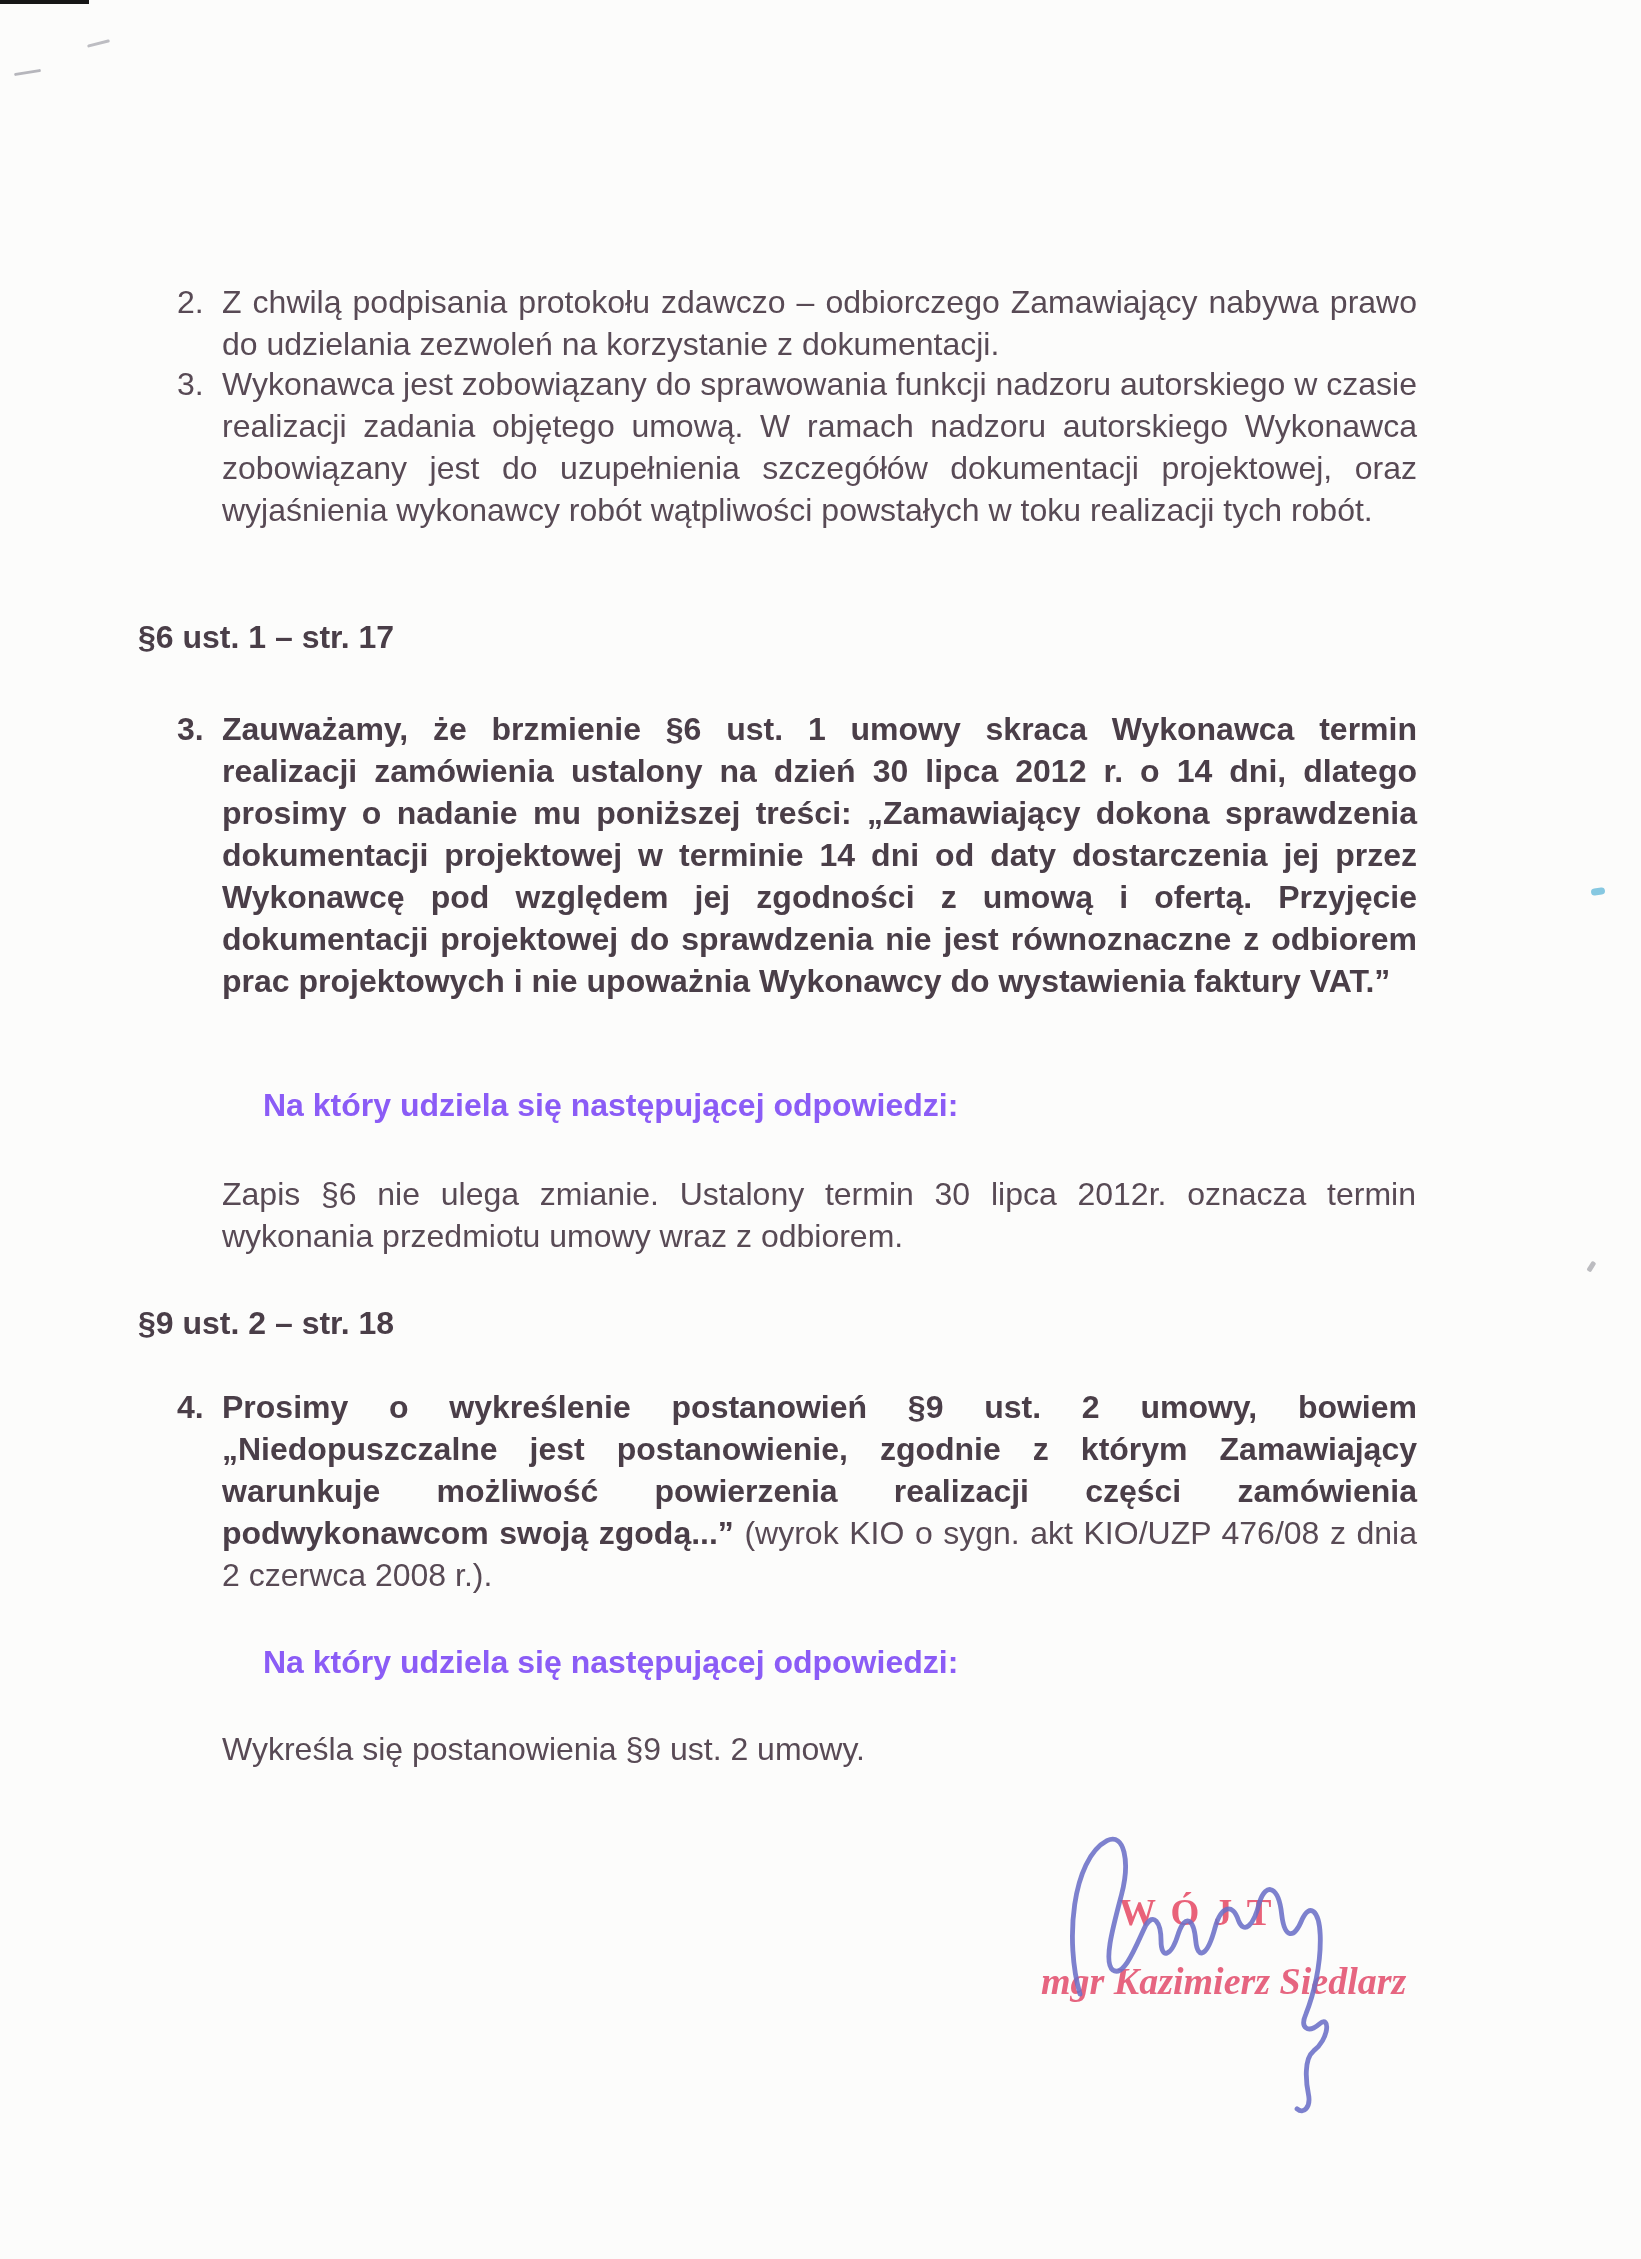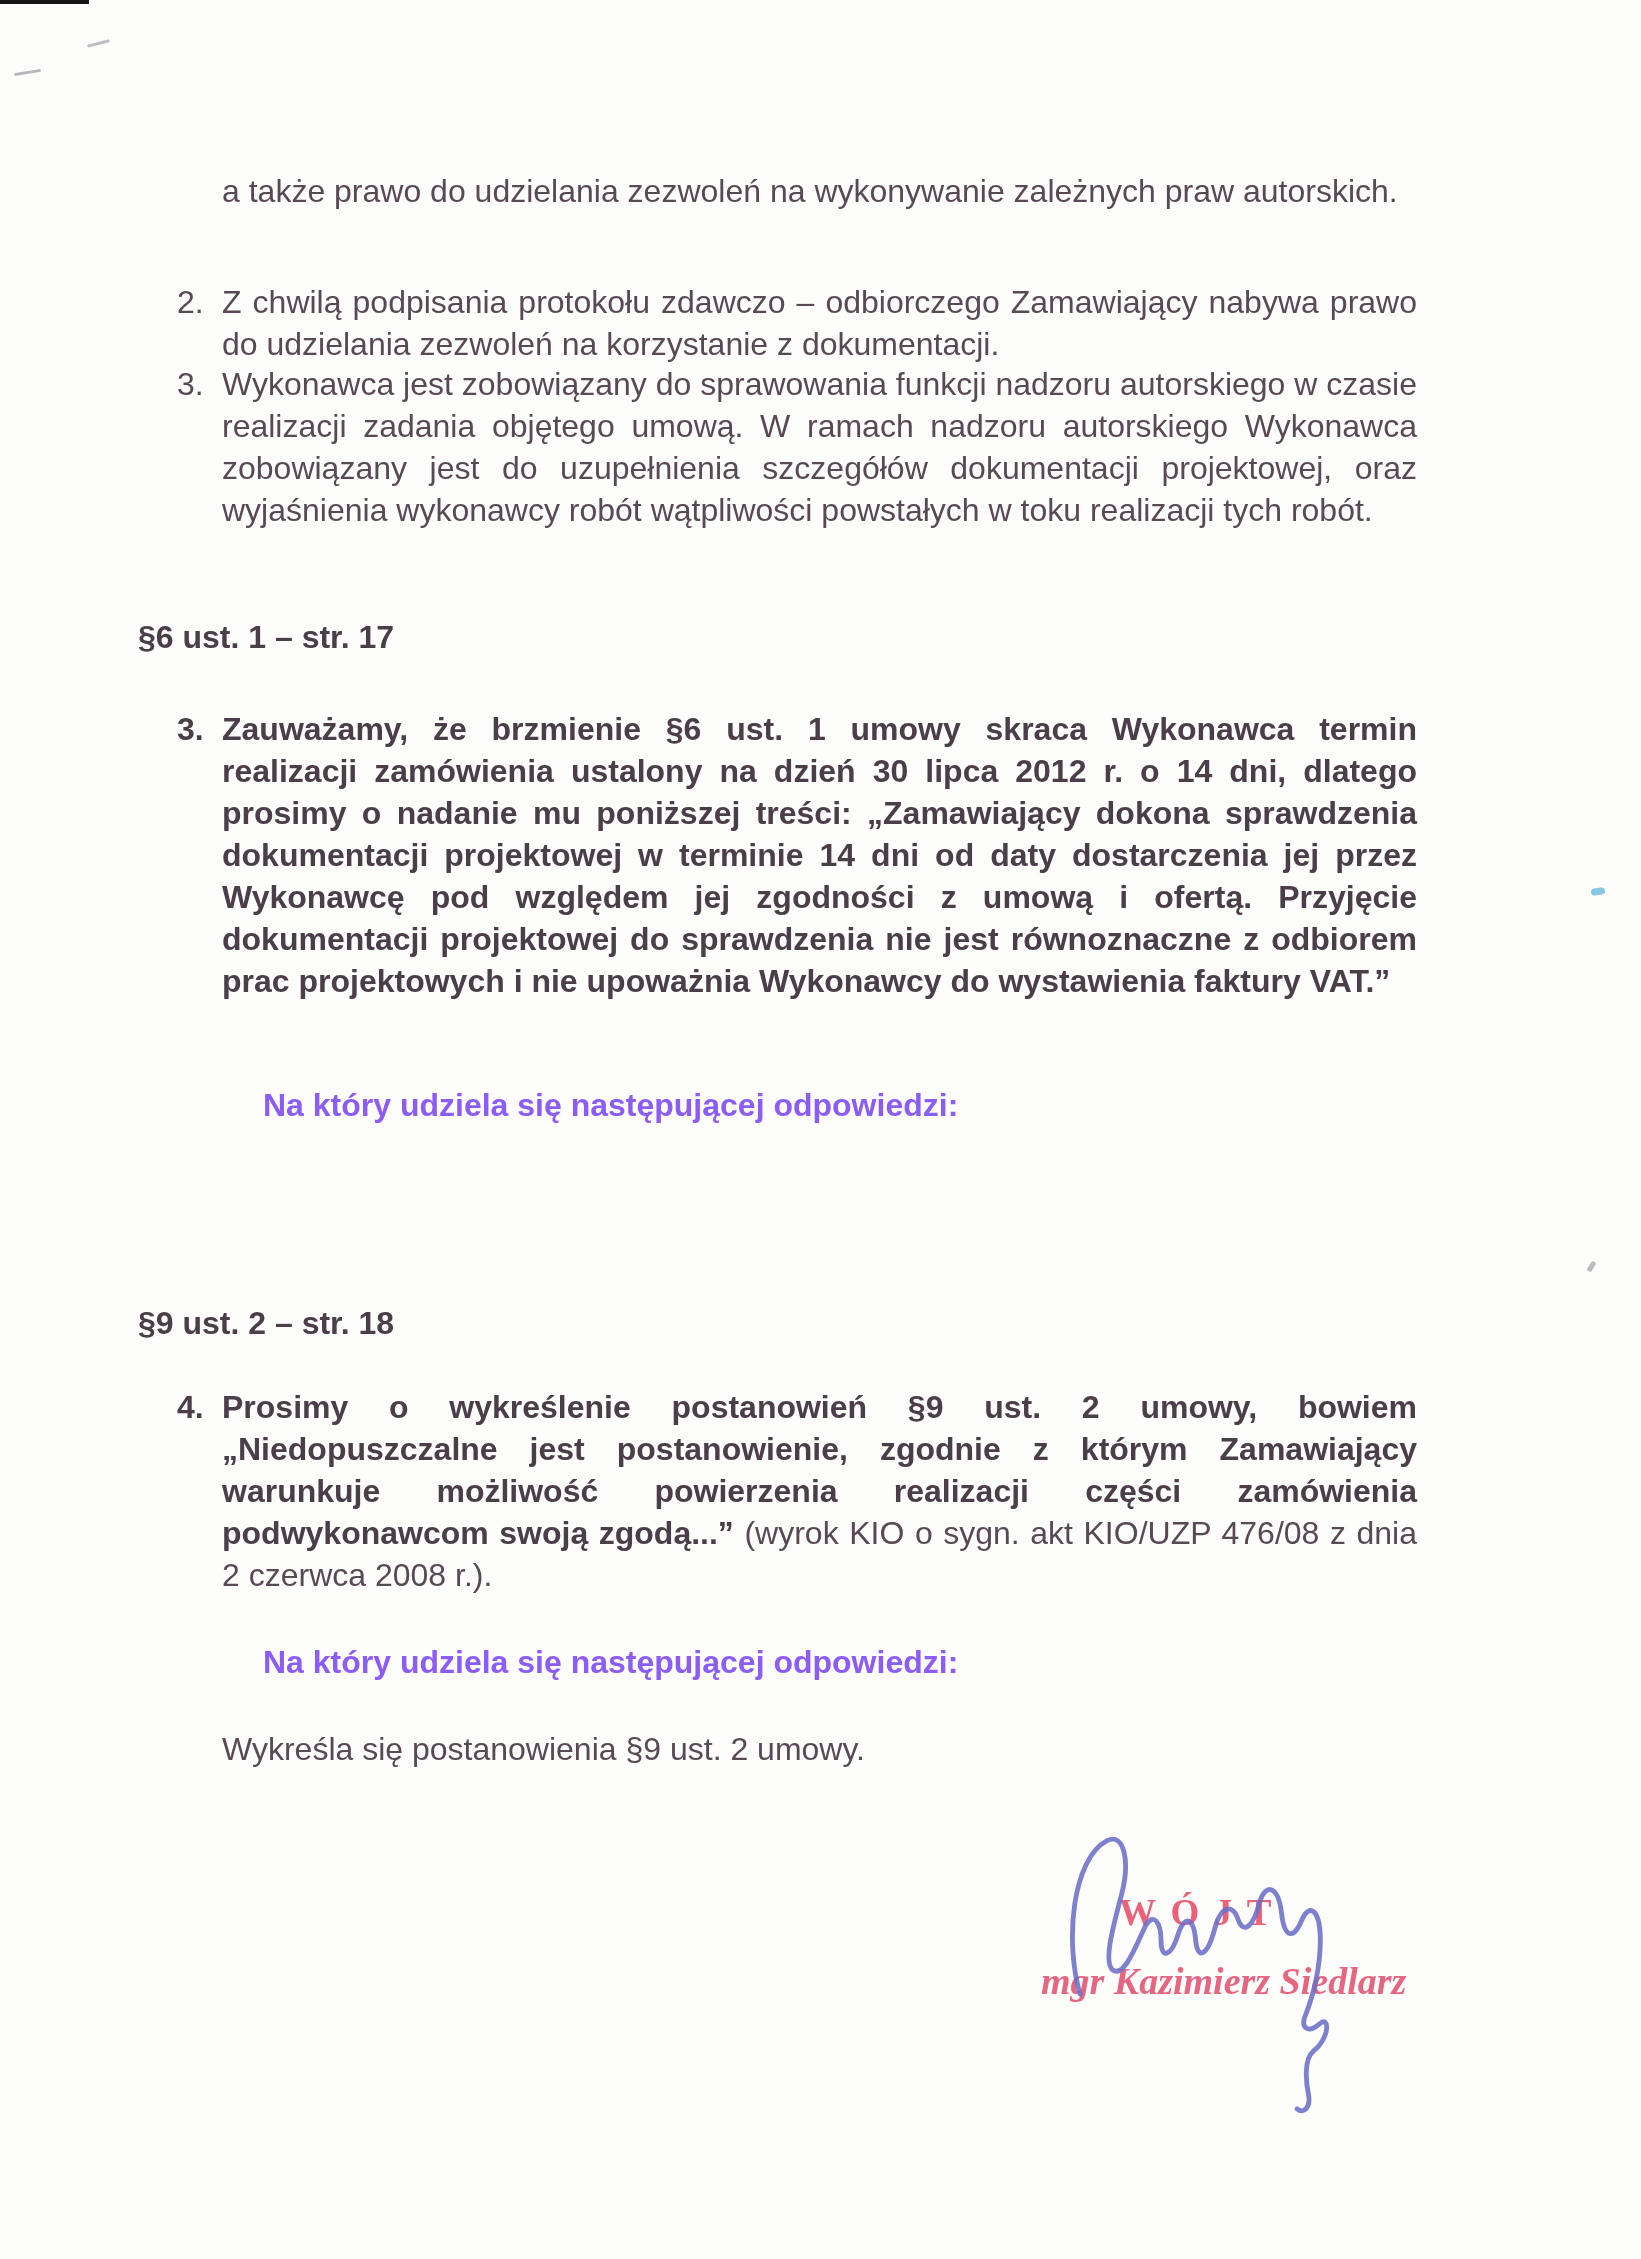--- a/index.html
+++ b/index.html
@@ -52,41 +52,41 @@
 <body>
 
 <div class="page">
 
   <div class="artifact corner-sliver"></div>
   <div class="artifact squiggle-1"></div>
   <div class="artifact squiggle-2"></div>
   <div class="artifact blue-dash"></div>
   <div class="artifact gray-tick"></div>
 
-  <p class="para" style="top:170px;">a także prawo do udzielania zezwoleń na wykonywanie zależnych praw autorskich.</p>
 
   <div class="list-item" style="top:281px;">
     <span class="num">2.</span>
     <p class="txt">Z chwilą podpisania protokołu zdawczo – odbiorczego Zamawiający nabywa prawo do udzielania zezwoleń na korzystanie z dokumentacji.</p>
   </div>
 
   <div class="list-item" style="top:363px;">
     <span class="num">3.</span>
     <p class="txt">Wykonawca jest zobowiązany do sprawowania funkcji nadzoru autorskiego w czasie realizacji zadania objętego umową. W ramach nadzoru autorskiego Wykonawca zobowiązany jest do uzupełnienia szczegółów dokumentacji projektowej, oraz wyjaśnienia wykonawcy robót wątpliwości powstałych w toku realizacji tych robót.</p>
   </div>
 
   <p class="heading" style="top:616px;">§6 ust. 1 – str. 17</p>
 
   <div class="list-item bold" style="top:708px;">
     <span class="num">3.</span>
     <p class="txt">Zauważamy, że brzmienie §6 ust. 1 umowy skraca Wykonawca termin realizacji zamówienia ustalony na dzień 30 lipca 2012 r. o 14 dni, dlatego prosimy o nadanie mu poniższej treści: „Zamawiający dokona sprawdzenia dokumentacji projektowej w terminie 14 dni od daty dostarczenia jej przez Wykonawcę pod względem jej zgodności z umową i ofertą. Przyjęcie dokumentacji projektowej do sprawdzenia nie jest równoznaczne z odbiorem prac projektowych i nie upoważnia Wykonawcy do wystawienia faktury VAT.”</p>
   </div>
 
   <p class="para answer-label" style="top:1084px;">Na który udziela się następującej odpowiedzi:</p>
 
+  <p class="para" style="top:1173px;">Zapis §6 nie ulega zmianie. Ustalony termin 30 lipca 2012r. oznacza termin wykonania przedmiotu umowy wraz z odbiorem.</p>
 
   <p class="heading" style="top:1302px;">§9 ust. 2 – str. 18</p>
 
   <div class="list-item" style="top:1386px;">
     <span class="num bold">4.</span>
     <p class="txt"><span class="bold">Prosimy o wykreślenie postanowień §9 ust. 2 umowy, bowiem „Niedopuszczalne jest postanowienie, zgodnie z którym Zamawiający warunkuje możliwość powierzenia realizacji części zamówienia podwykonawcom swoją zgodą...”</span><span> (wyrok KIO o sygn. akt KIO/UZP 476/08 z dnia 2 czerwca 2008 r.).</span></p>
   </div>
 
   <p class="para answer-label" style="top:1641px;">Na który udziela się następującej odpowiedzi:</p>
 

